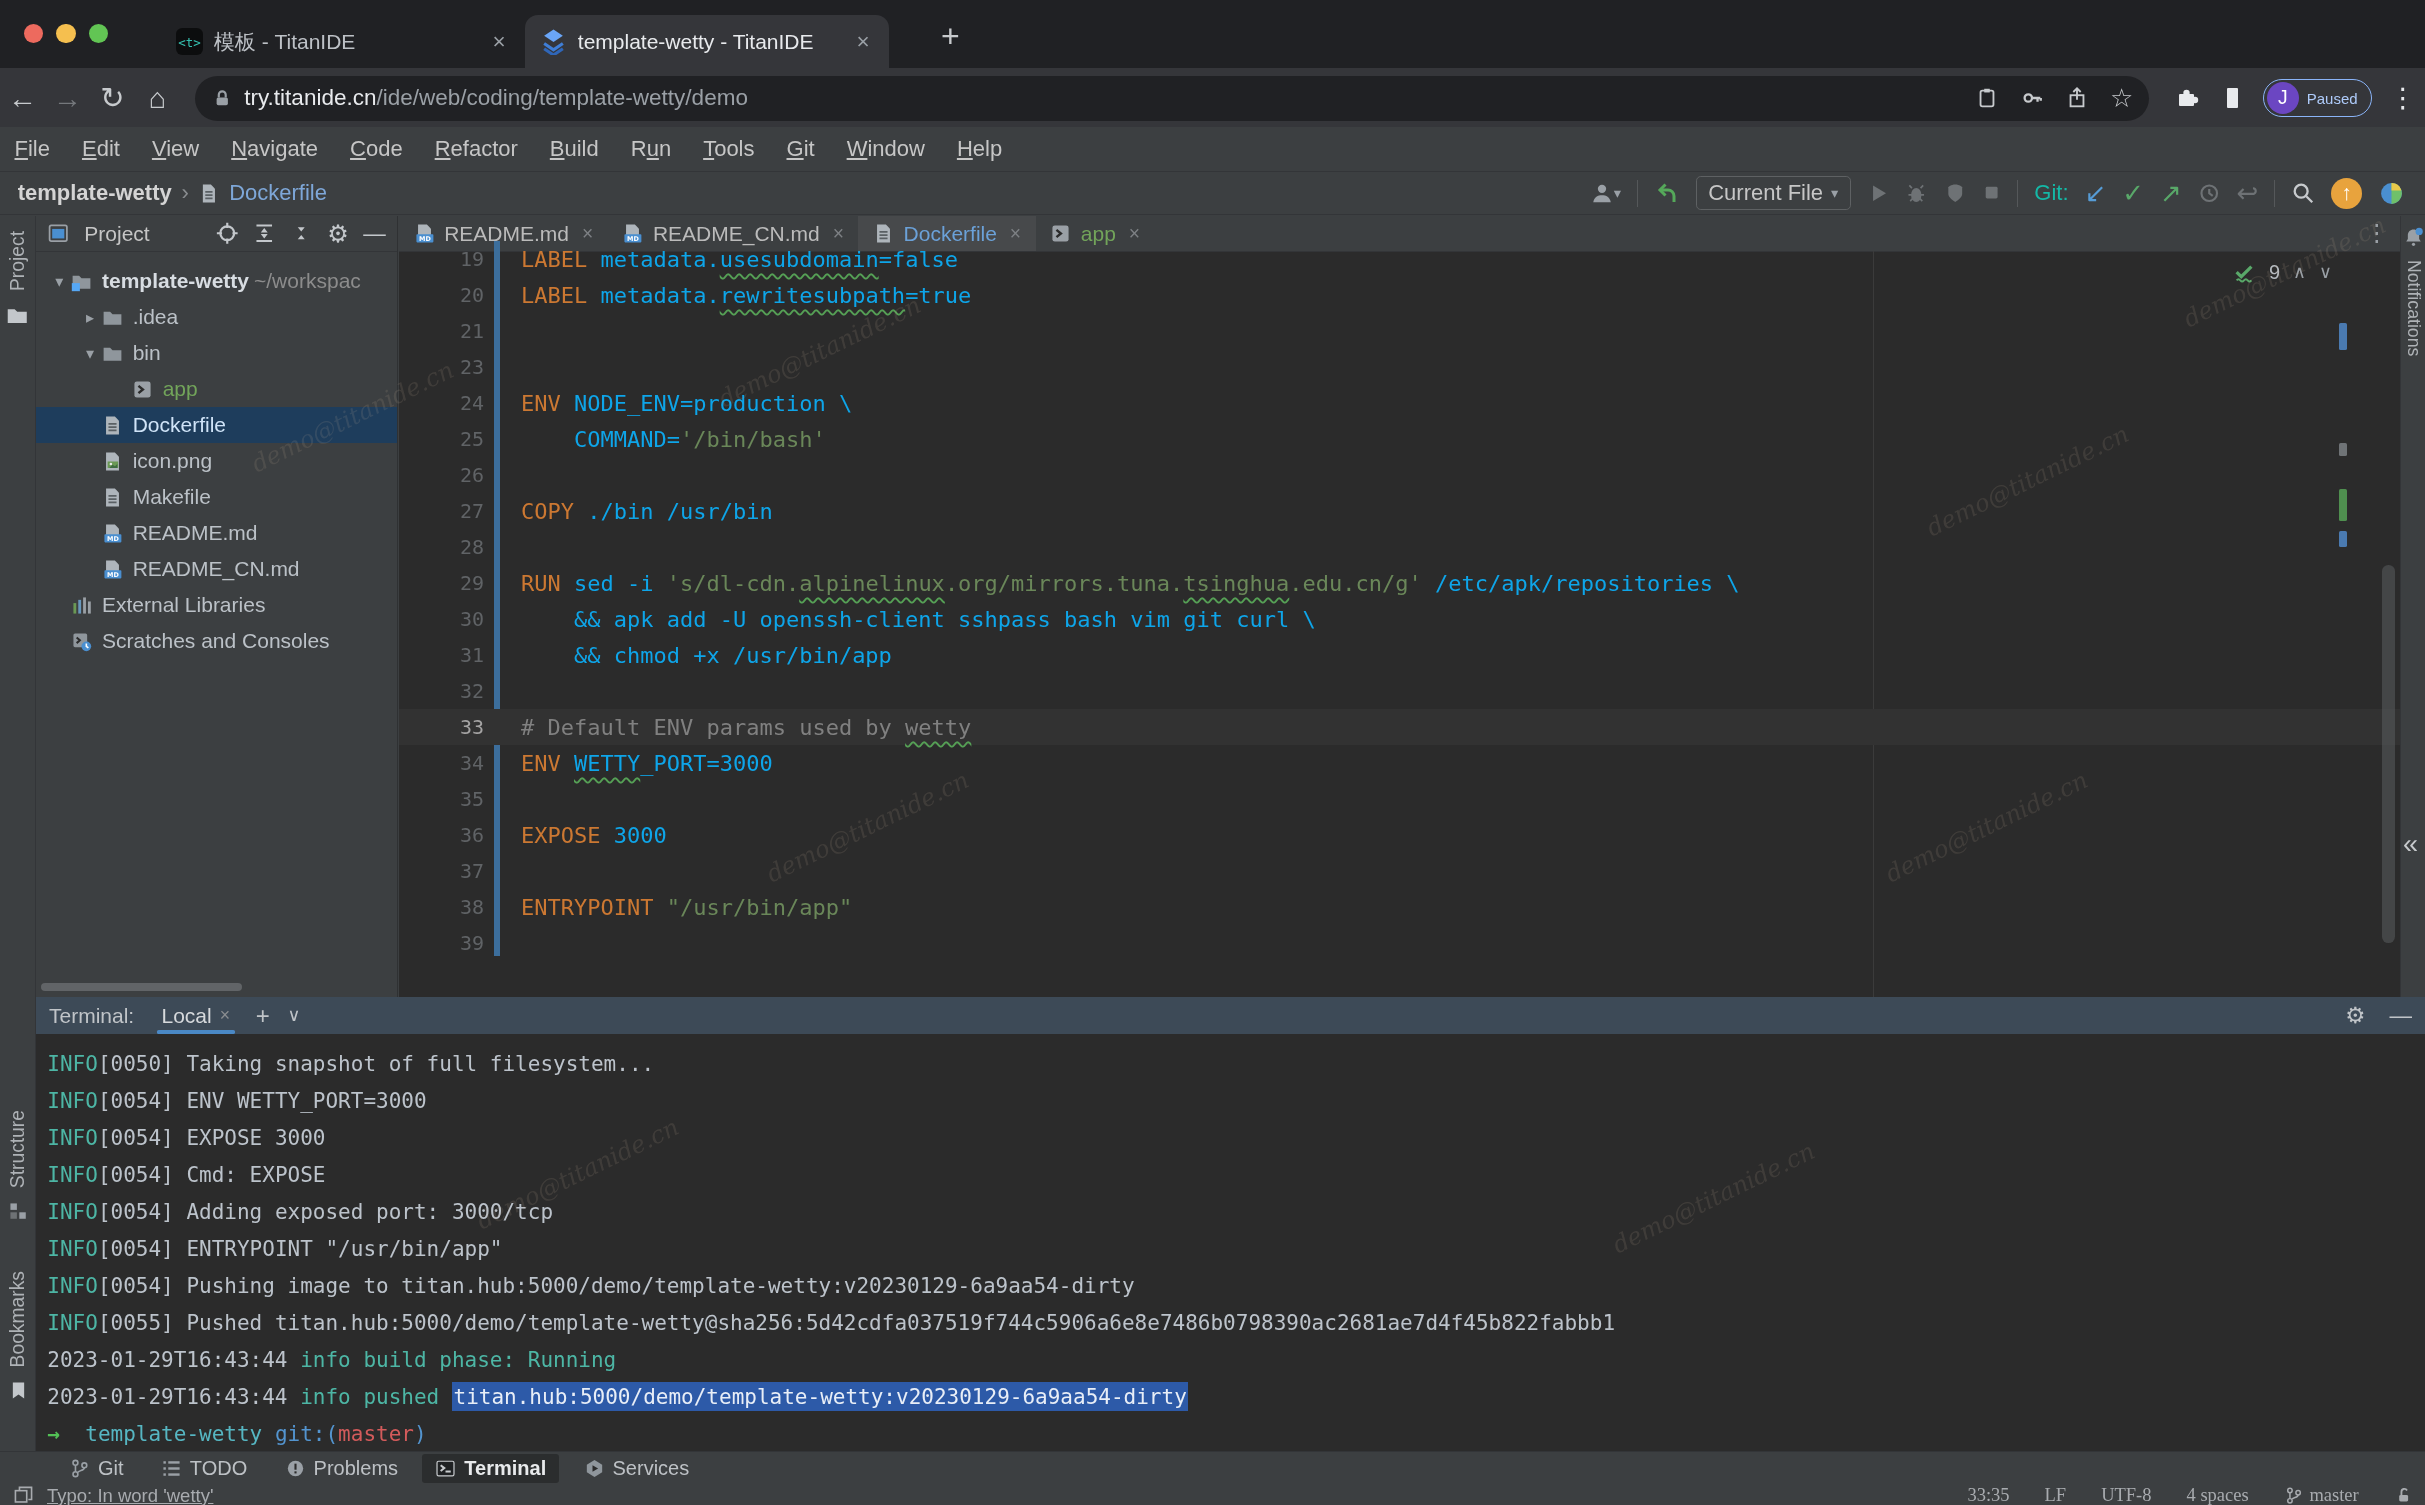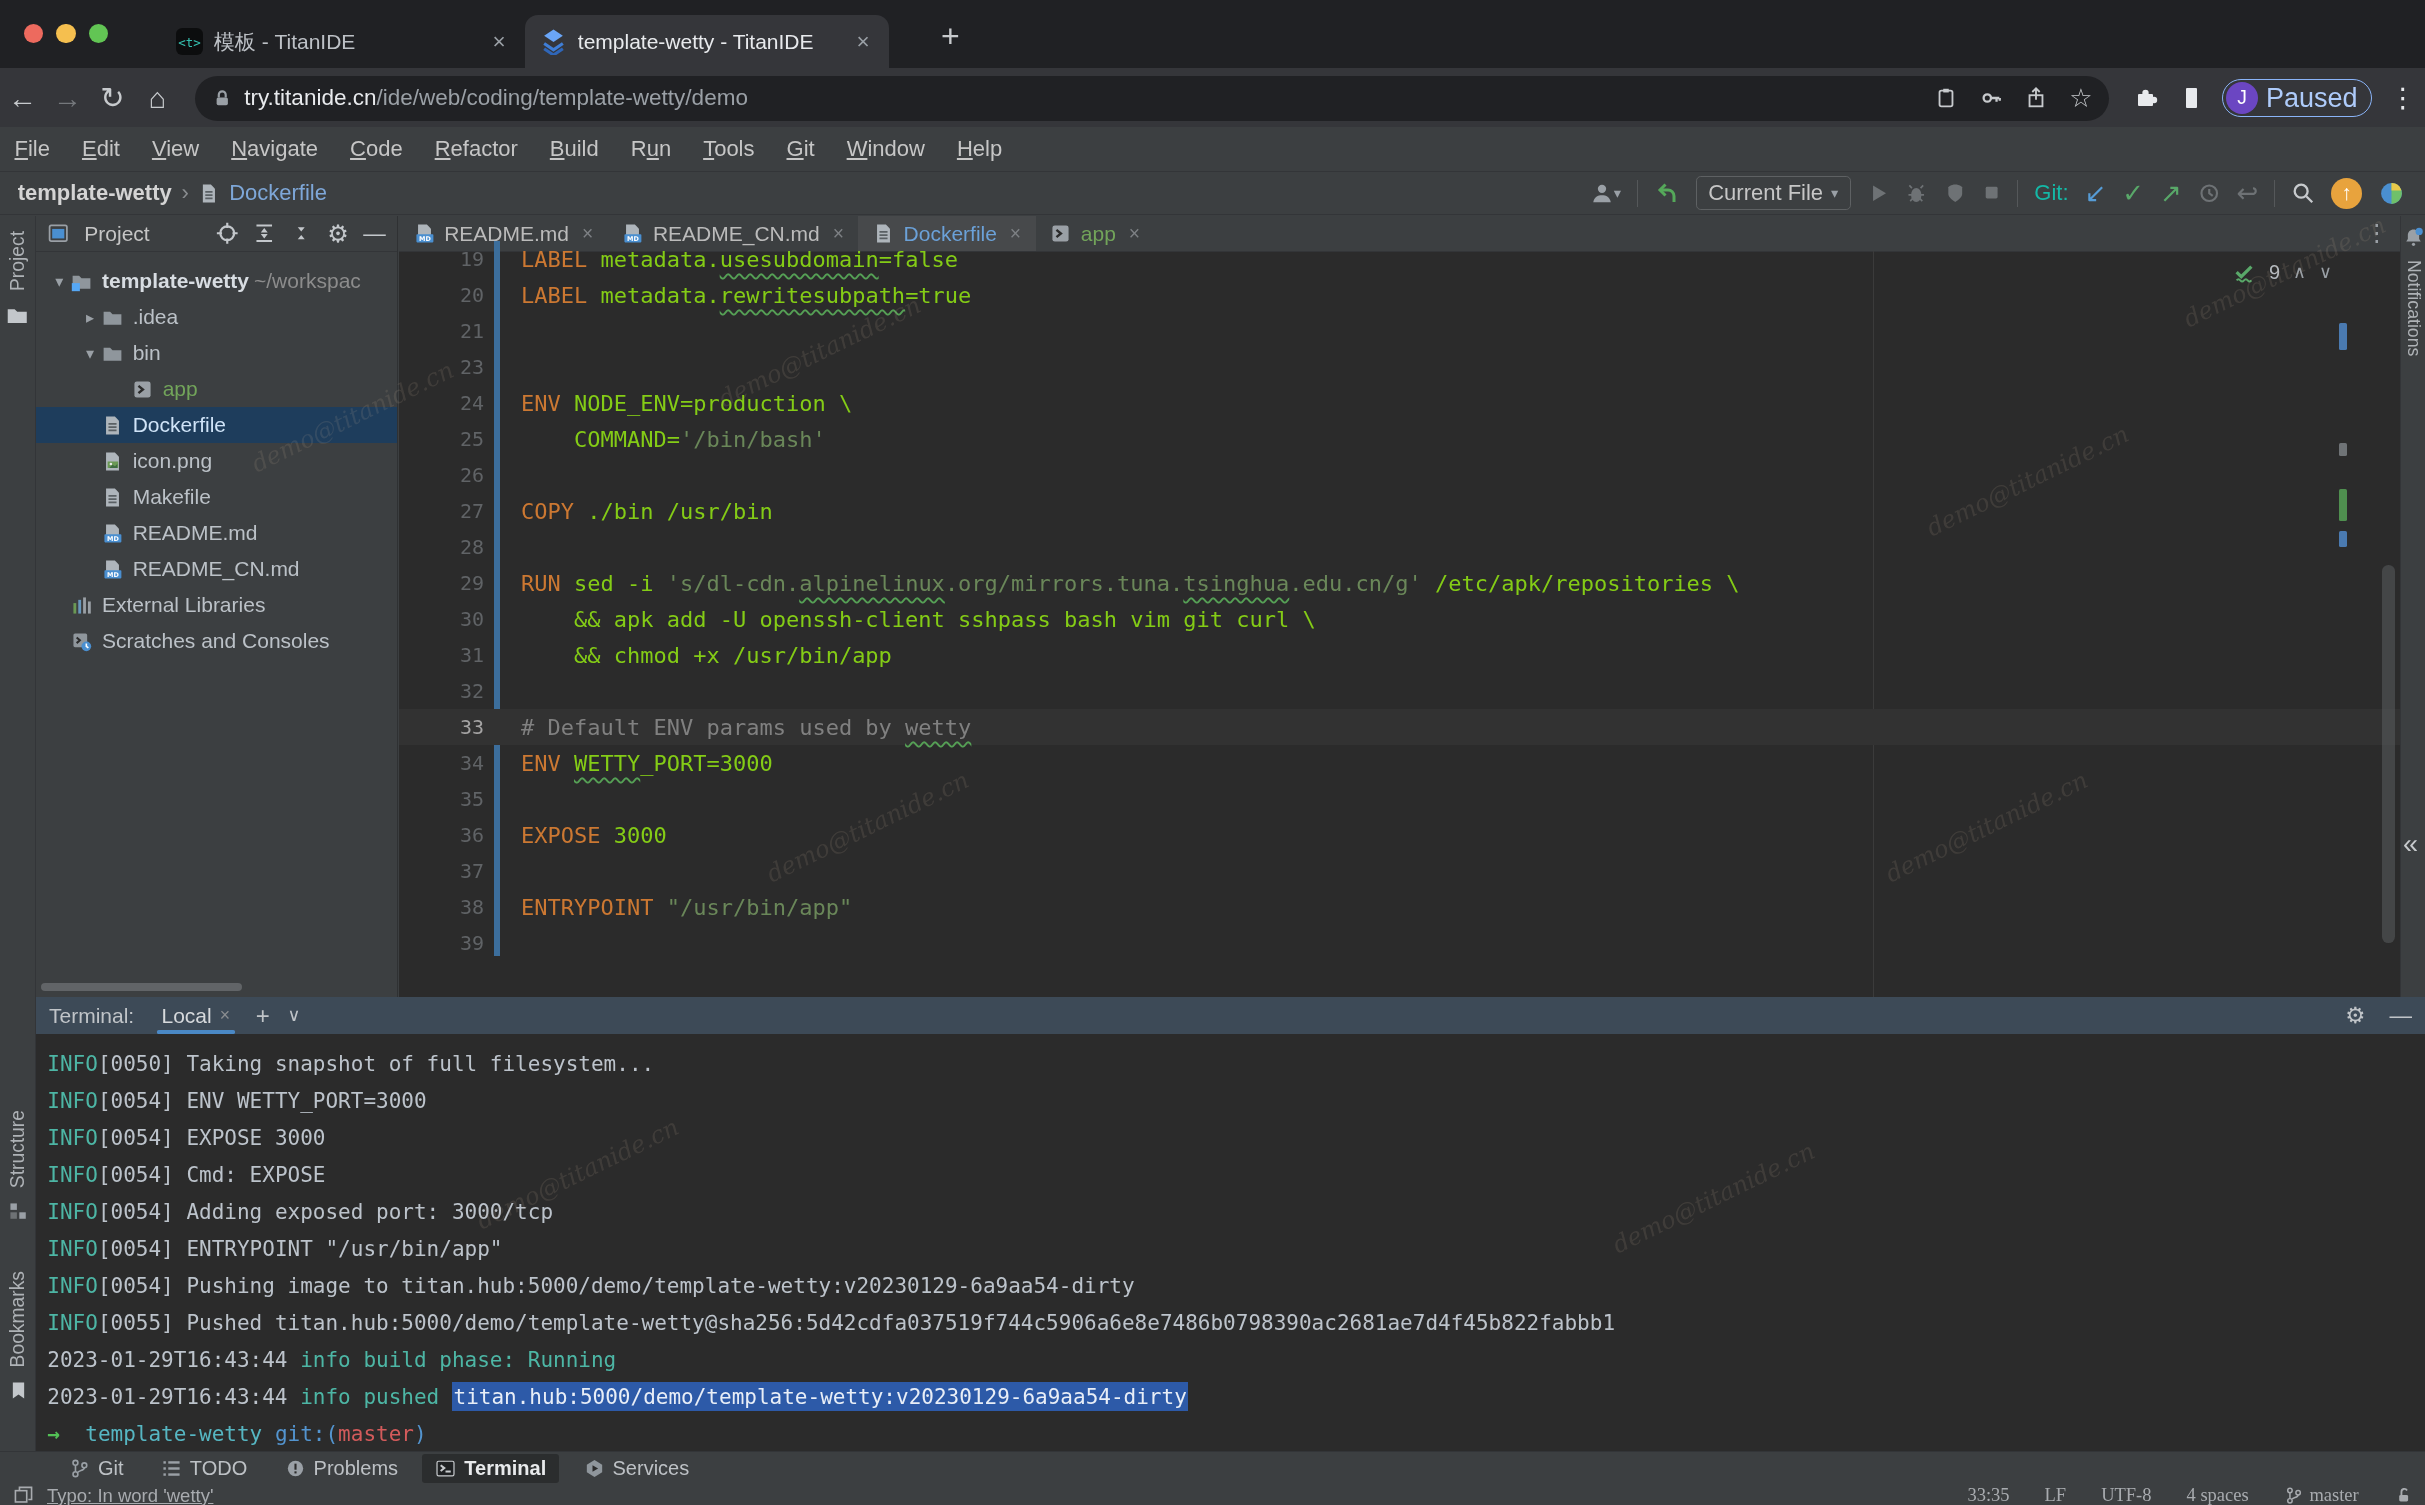--- a/index.html
+++ b/index.html
@@ -21,21 +21,21 @@
   .navbtn.dim{color:#75787c;}
   #urlbar{flex:1;height:45px;margin:0 14.5px;background:#202124;border-radius:22.5px;display:flex;align-items:center;
           padding:0 16px;font-size:22.5px;}
   #urlbar .host{color:#e8eaed;}
   #urlbar .path{color:#9aa0a6;}
   #urlbar .spacer{flex:1;}
   .pillicon{margin-left:21px;display:flex;align-items:center;}
   .chromeicon{margin:0 9.7px;display:flex;align-items:center;font-size:27px;color:#e8eaed;}
   #profile{display:flex;align-items:center;gap:8px;border:1.6px solid #8ab4f8;border-radius:24px;padding:2.4px 13px 2.4px 3.2px;margin:0 8px;}
   #avatar{width:32px;height:32px;border-radius:50%;background:#6b46c2;color:#fff;font-size:19.3px;display:flex;align-items:center;justify-content:center;}
-  #paused{color:#aecbfa;font-size:27px;}
+  #paused{color:#aecbfa;font-size:15px;}
   
   #menubar{position:absolute;left:0;top:127px;width:2426px;height:45px;background:#3c3f41;display:flex;align-items:center;
            gap:32px;padding-left:14.5px;font-size:22px;color:#c6c6c6;border-bottom:0.8px solid #333538;box-sizing:border-box;}
   #menubar .mi u{text-decoration:underline;}
   #idebar{position:absolute;left:0;top:172px;width:2426px;height:43px;background:#3c3f41;display:flex;align-items:center;
           border-bottom:0.8px solid #333538;box-sizing:border-box;font-size:22px;}
   #breadcrumb{display:flex;align-items:center;gap:9.7px;padding-left:17.7px;}
   #breadcrumb .proj{font-weight:bold;color:#d4d4d4;}
   #breadcrumb .sep{color:#8a8d90;}
   #breadcrumb .file{color:#7ea7d8;}
@@ -76,21 +76,21 @@
   #tab-dots{position:absolute;right:11.3px;top:3.2px;font-size:24px;color:#9aa0a6;}
   #editor-body{position:absolute;left:0;top:35px;right:0;bottom:0;font-family:"DejaVu Sans Mono","Liberation Mono",monospace;font-size:22px;}
   #code-lines{position:absolute;left:0;top:-9.7px;right:0;}
   .crow{height:36px;display:flex;align-items:center;position:relative;}
   .crow.current{background:#323232;}
   .crow .ln{position:absolute;left:0;width:85px;text-align:right;color:#606366;font-size:20px;}
   .crow.current .ln{color:#a4a3a3;}
   .crow .ct{margin-left:122px;white-space:pre;}
   #vcs-bar{position:absolute;left:95px;top:-9.7px;width:5.6px;height:715px;background:#3c6e9c;}
   #margin-guide{position:absolute;left:1474px;top:0;bottom:0;width:0.8px;background:#3b3b3b;}
-  .c-k{color:#cc7832;} .c-p{color:#84cc16;} .c-s{color:#6a8759;} .c-c{color:#808080;}
+  .c-k{color:#cc7832;} .c-p{color:#0ea5e9;} .c-s{color:#6a8759;} .c-c{color:#808080;}
   .sq{text-decoration-line:underline;text-decoration-style:wavy;text-decoration-color:#55a055;text-decoration-thickness:1.6px;text-underline-offset:5.6px;}
   #insp{position:absolute;right:68px;top:9.7px;display:flex;align-items:center;gap:13px;font-size:20px;color:#b6bbc0;
         font-family:"Liberation Sans",sans-serif;}
   #insp .chev{color:#9aa0a6;font-size:17.7px;}
   .stripe-tick{position:absolute;width:8px;border-radius:1.6px;}
   #scrollthumb{position:absolute;right:4.8px;top:314px;width:13px;height:378px;background:#5a5d5f;opacity:.55;border-radius:6.4px;}
   
   #terminal{position:absolute;left:36px;top:997px;width:2389px;height:454px;background:#2b2b2b;}
   #term-head{height:37px;background:#3d4a57;display:flex;align-items:center;font-size:21px;color:#c0c4c8;padding:0 13px;position:relative;}
   #term-head .ttl{margin-right:22.5px;}

